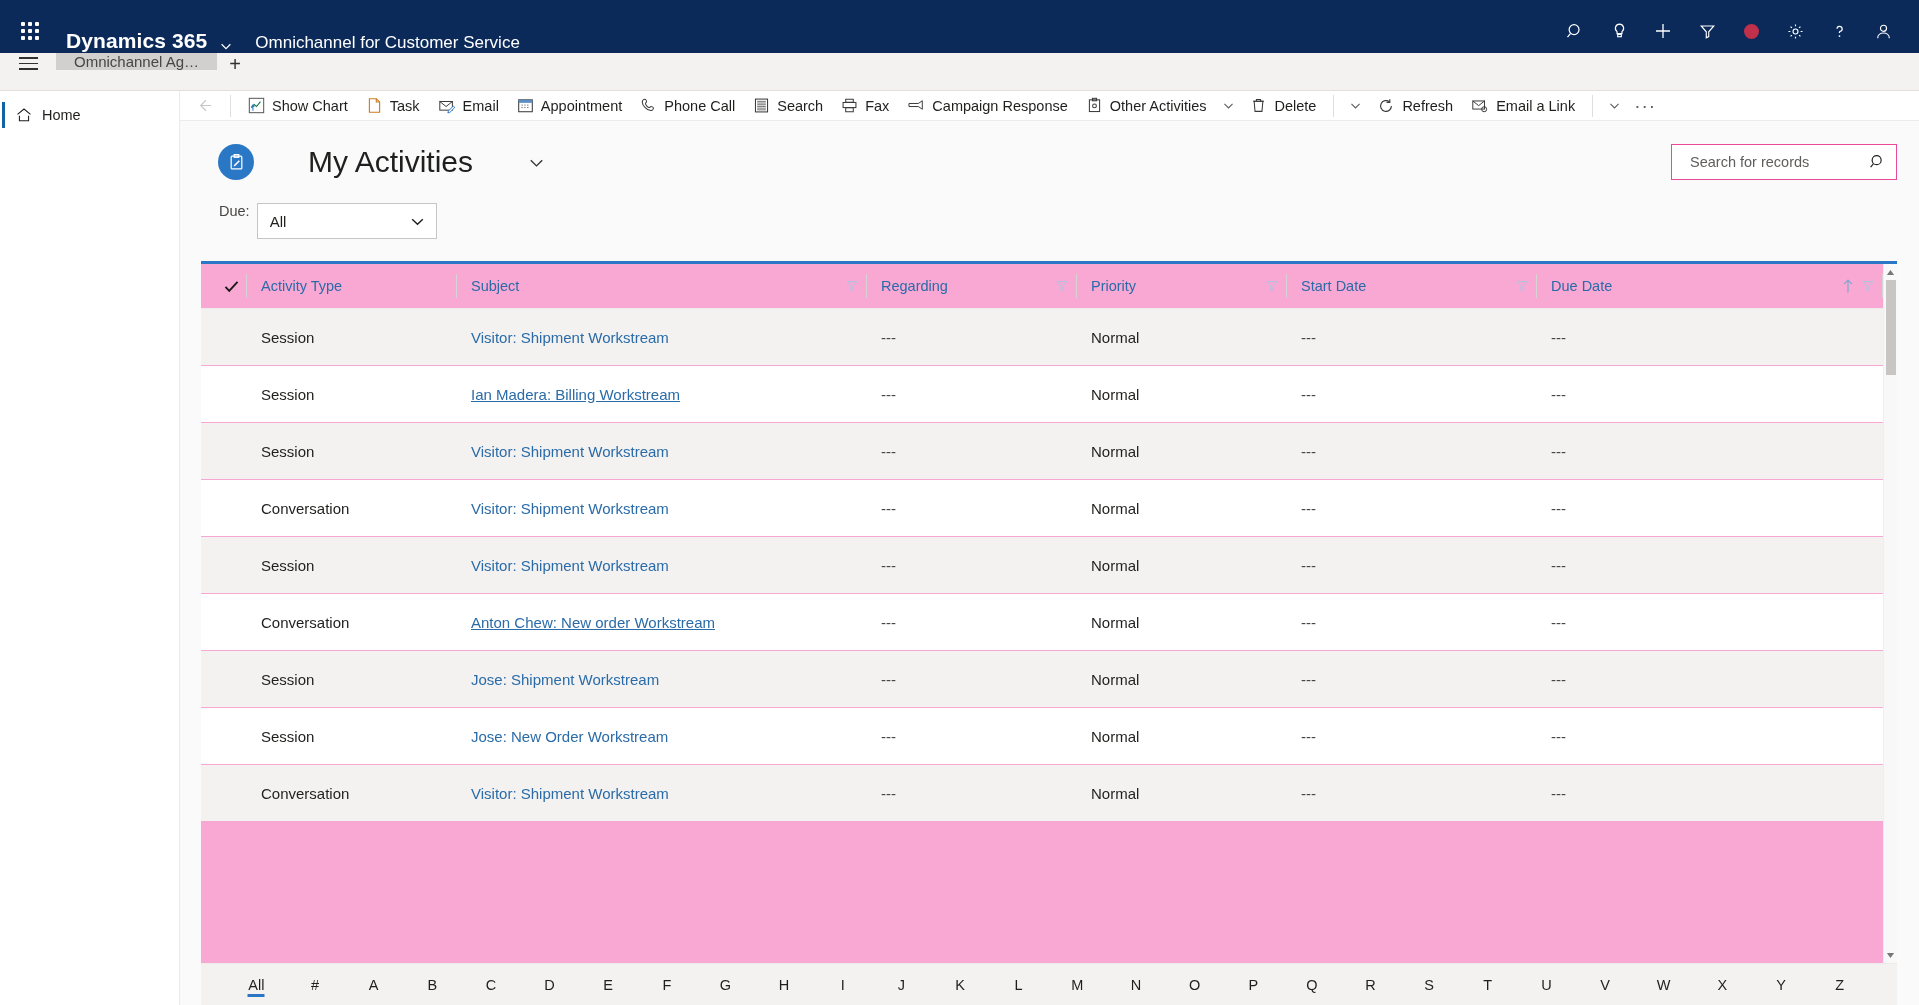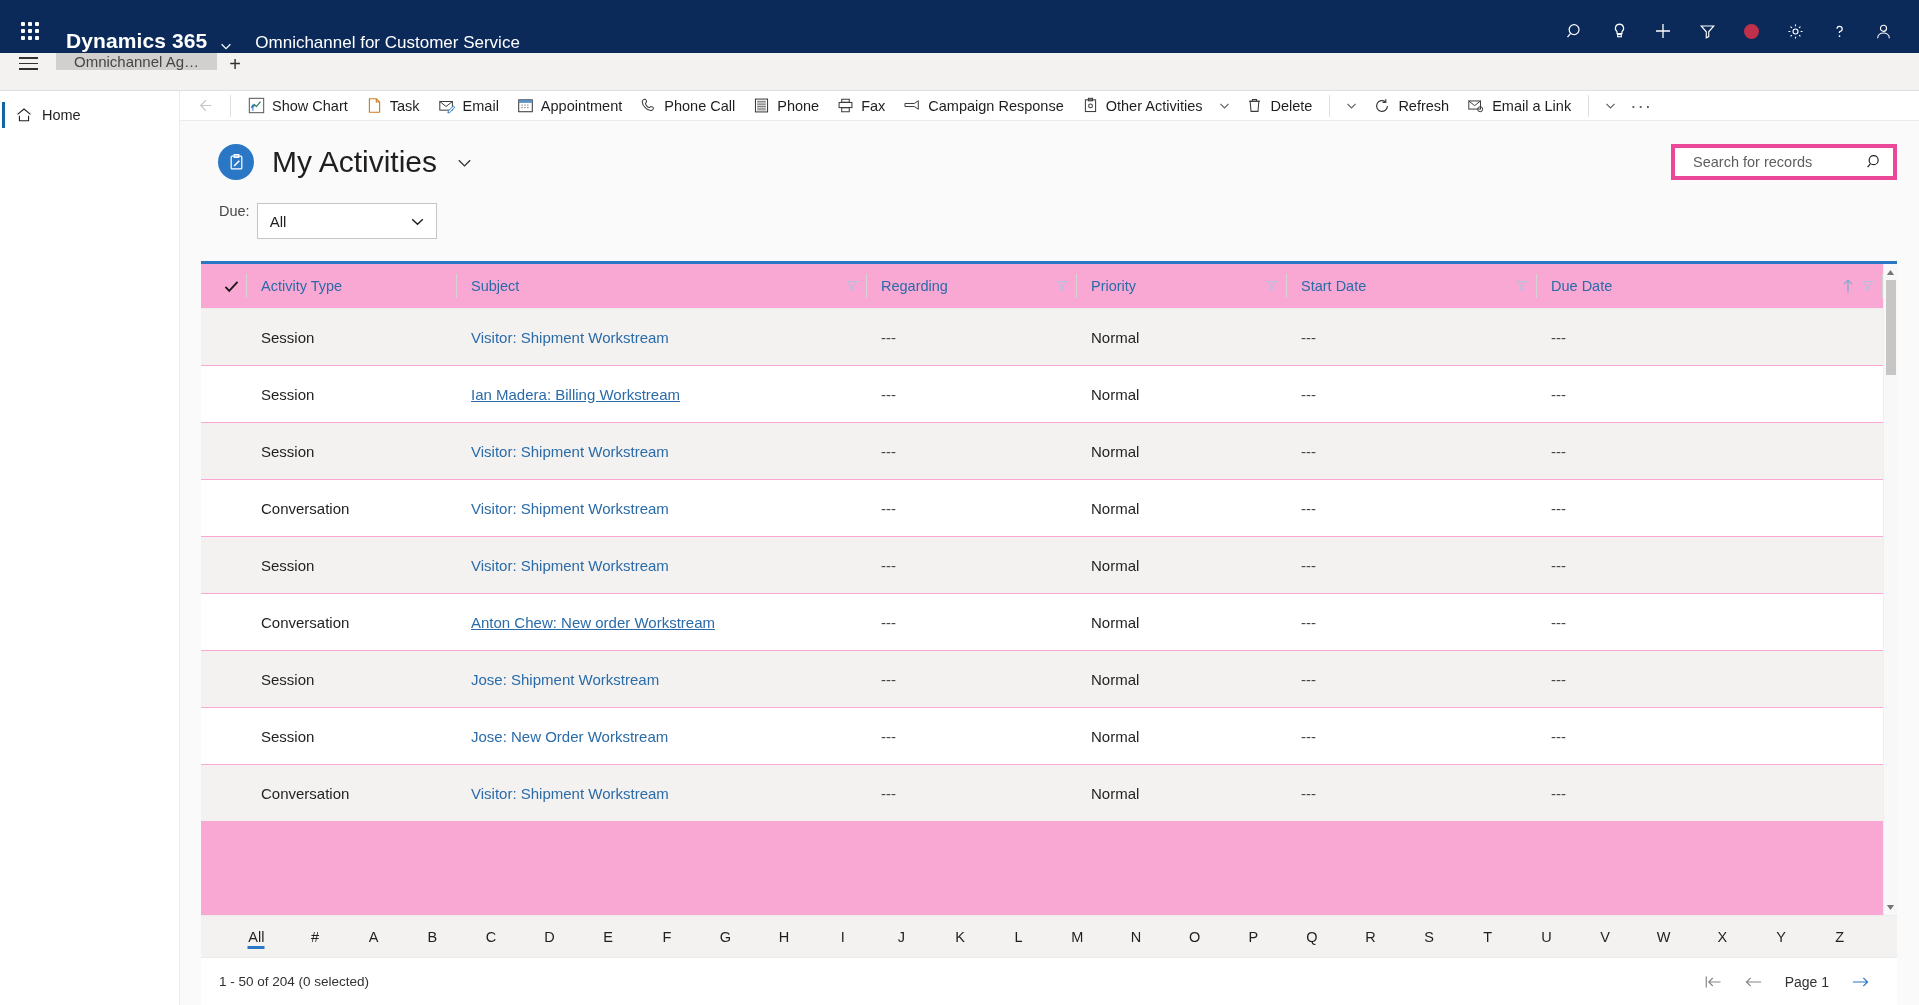--- a/index.html
+++ b/index.html
@@ -191,40 +191,41 @@
     padding-left: 21px;
   }
 
   #title-row {
     display: flex;
     align-items: center;
     height: 82px;
     padding-left: 17px;
     padding-right: 22px;
     flex: none;
+    gap: 36px;
   }
   #entity-badge {
     width: 36px; height: 36px;
     border-radius: 50%;
     background: #2a77c6;
     display: flex; align-items: center; justify-content: center;
     flex: none;
   }
   #view-title {
     font-size: 30px;
     color: #201f1e;
     margin-left: 18px;
     font-weight: normal;
     white-space: nowrap;
   }
   #view-chevron { margin-left: 18px; display: flex; align-items: center; cursor: pointer; }
   #search-box {
     margin-left: auto;
     width: 226px; height: 36px;
-    border: 4px solid #ec4899;
+    border: 1px solid #ec4899;
     background: #fff;
     display: flex; align-items: center;
     padding: 0 9px 0 16px;
   }
   #search-input {
     border: none; outline: none;
     flex: 1;
     font-size: 14.5px;
     font-family: "Liberation Sans", sans-serif;
     color: #201f1e;
@@ -534,21 +535,21 @@
         <span>Phone Call</span>
       </div>
 
       <div class="cmd-btn">
         <span class="ci">
           <svg width="17" height="17" viewBox="0 0 18 18">
               <rect x="2.6" y="2.2" width="12.8" height="13.6" fill="none" stroke="#3b3b3b" stroke-width="1.1"></rect>
               <path d="M4.4 4.6h9.2M4.4 6.4h9.2M4.4 8.2h9.2M4.4 10h9.2M4.4 11.8h9.2M4.4 13.6h9.2" stroke="#6b6b6b" stroke-width="1"></path>
             </svg>
         </span>
-        <span>Phone</span>
+        <span>Search</span>
       </div>
 
       <div class="cmd-btn">
         <span class="ci">
           <svg width="17" height="17" viewBox="0 0 18 18">
               <path d="M5 2.4h8v3.2H5z" fill="none" stroke="#3b3b3b" stroke-width="1.1"></path>
               <rect x="2.2" y="5.8" width="13.6" height="5.4" fill="none" stroke="#3b3b3b" stroke-width="1.1"></rect>
               <path d="M5 11.4h8v4.2H5z" fill="none" stroke="#3b3b3b" stroke-width="1.1"></path>
             </svg>
         </span>
@@ -886,39 +887,17 @@
             <span class="alpha">S</span>
             <span class="alpha">T</span>
             <span class="alpha">U</span>
             <span class="alpha">V</span>
             <span class="alpha">W</span>
             <span class="alpha">X</span>
             <span class="alpha">Y</span>
             <span class="alpha">Z</span>
           </div>
 
-        <div id="grid-footer">
-          <span id="record-count">1 - 50 of 204 (0 selected)</span>
-          <div id="pager">
-            <span class="pg-btn">
-              <svg width="19" height="16" viewBox="0 0 20 16">
-                  <path d="M2.4 2.2v11.6" stroke="#8a8886" stroke-width="1.3"></path>
-                  <path d="M17.4 8H5M9.2 3.8L5 8l4.2 4.2" fill="none" stroke="#8a8886" stroke-width="1.3"></path>
-                </svg>
-            </span>
-            <span class="pg-btn">
-              <svg width="19" height="16" viewBox="0 0 20 16">
-                  <path d="M18 8H2.6M7 3.6L2.6 8 7 12.4" fill="none" stroke="#8a8886" stroke-width="1.3"></path>
-                </svg>
-            </span>
-            <span id="page-label">Page 1</span>
-            <span class="pg-btn enabled">
-              <svg width="19" height="16" viewBox="0 0 20 16">
-                  <path d="M2 8h15.4M13 3.6L17.4 8 13 12.4" fill="none" stroke="#2a77c6" stroke-width="1.3"></path>
-                </svg>
-            </span>
-          </div>
-        </div>
       </div>
 
     </div>
   </div>
 </div>
 
 </body></html>

